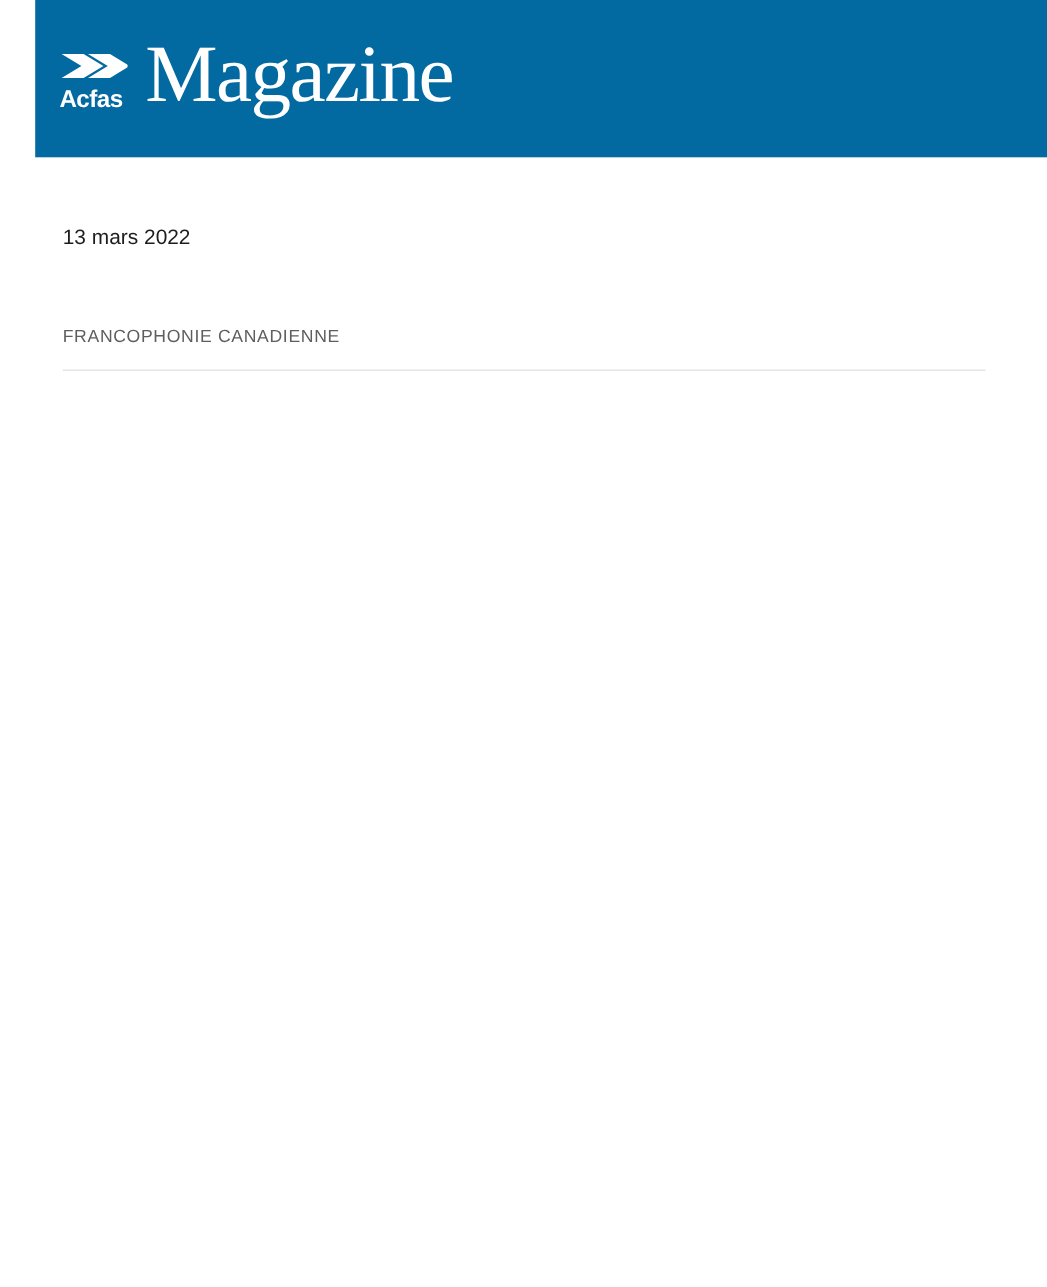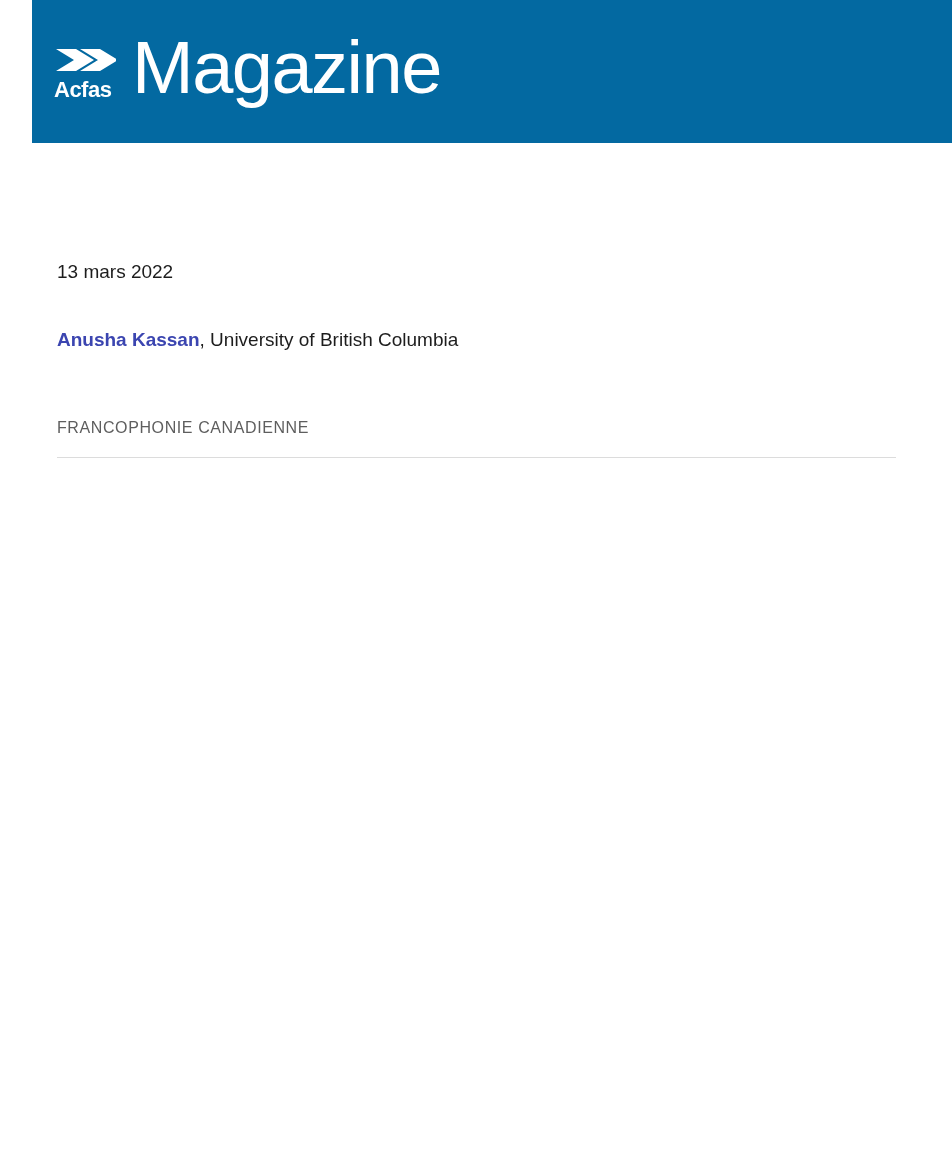--- a/index.html
+++ b/index.html
@@ -53,29 +53,30 @@
     margin-top: 2px;
   }
   .magazine-word {
     color: #ffffff;
     font-size: 74px;
     font-weight: 400;
     letter-spacing: -1.5px;
     line-height: 1;
     position: relative;
     top: -4px;
+    font-family: Liberation Serif, serif;
   }
 
   
   .article {
     box-sizing: border-box;
     padding: 0 56px 0 57px;
   }
   .meta-block {
-    padding-top: 115px;
+    padding-top: 60px;
   }
   .pub-date {
     font-size: 19px;
     color: #1d1d1d;
     line-height: 1.5;
   }
   .kicker {
     font-size: 18px;
     line-height: 1.5;
     margin-top: 2px;
@@ -156,23 +157,20 @@
   </div>
 </header>
 
 <main class="article">
 
   <div class="meta-block">
     <div class="pub-date">13 mars 2022</div>
   </div>
 
 
-  <div class="byline">
-    <span class="author-name">Anusha Kassan</span><span class="affiliation">, University of British Columbia</span>
-  </div>
 
   <div class="section-label">FRANCOPHONIE CANADIENNE</div>
 
   <hr class="divider">
 
   <div class="body-space"></div>
 
 </main>
 
 </body></html>

